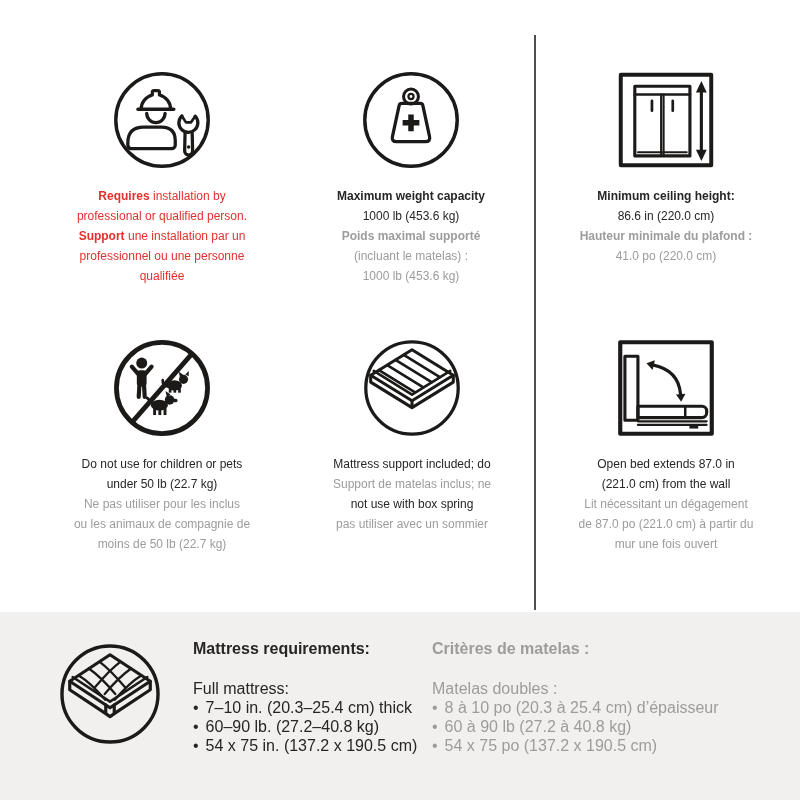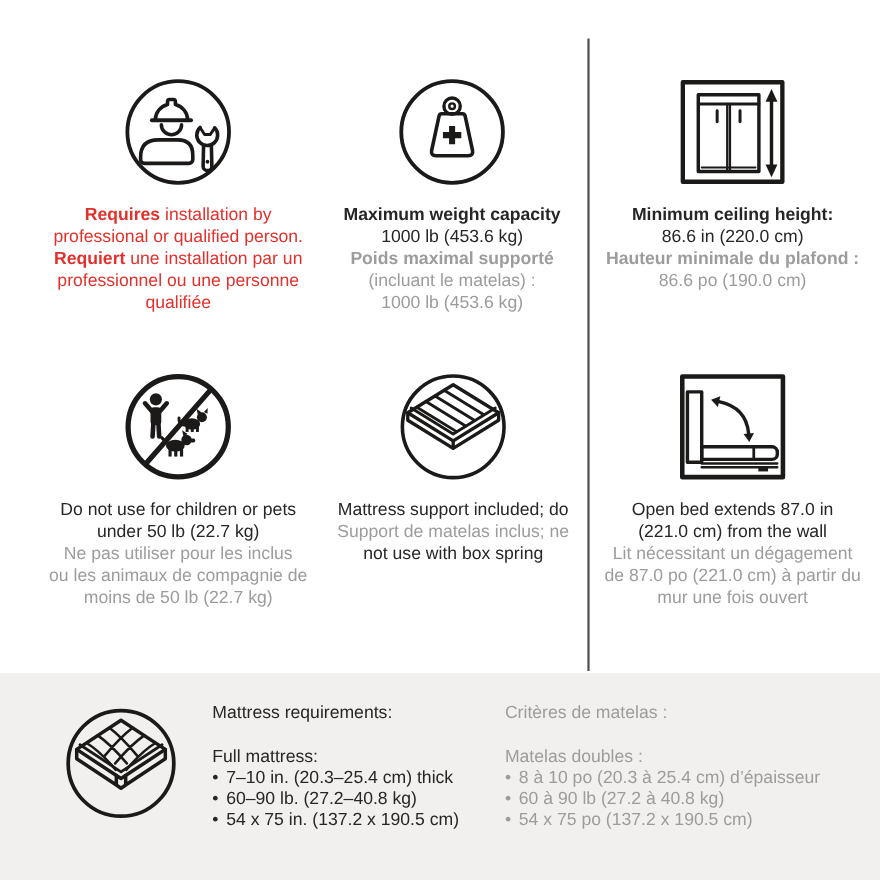--- a/index.html
+++ b/index.html
@@ -1,32 +1,32 @@
 <!DOCTYPE html>
 <html><head>
 <meta charset="utf-8">
 <style>
   html,body{margin:0;padding:0;background:#fff;}
   .sheet{position:relative;width:800px;height:800px;background:#ffffff;overflow:hidden;
          font-family:"Liberation Sans",sans-serif;color:#272525;}
   .cell{position:absolute;text-align:center;}
   .iconwrap{height:112px;display:flex;align-items:center;justify-content:center;}
-  .txt{margin-top:10px;font-size:16px;line-height:20px;}
+  .txt{margin-top:10px;font-size:12px;line-height:20px;}
   .ln{white-space:nowrap;}
   .ln b{font-weight:700;}
   .ln.red{color:#e2312c;}
   .ln.en{color:#272525;}
   .ln.fr{color:#9d9c9c;}
   .divider{position:absolute;left:534px;top:35px;width:2px;height:575px;background:#4e4e4e;}
   .panel{position:absolute;left:0;top:612px;width:800px;height:188px;background:#f1f0ee;}
   .panel .picon{position:absolute;left:57px;top:29px;}
   .col{position:absolute;top:27px;font-size:16px;line-height:19px;}
   .col.en{left:193px;color:#272525;}
-  .col.fr{left:459px;color:#9d9c9c;}
-  .col .title{font-weight:400;white-space:nowrap;}
+  .col.fr{left:432px;color:#9d9c9c;}
+  .col .title{font-weight:700;white-space:nowrap;}
   .col .subtitle{margin-top:21px;white-space:nowrap;}
   .bul{display:flex;white-space:nowrap;}
   .bul .dot{margin-right:7px;}
   svg{display:block;}
   .ic{stroke:#1c1a19;fill:none;stroke-linecap:round;stroke-linejoin:round;}
   .f{fill:#1c1a19;stroke:none;}
 </style>
 </head>
 <body>
 
@@ -44,21 +44,21 @@
         <path d="M16.5,74.5 v-2 q0,-15.5 15.5,-15.5 h17.5 q13.5,0 13.5,13.5 v4 a3.5,3.5 0 0 1 -3.5,3.5 h-39.5 a3.5,3.5 0 0 1 -3.5,-3.5 z"></path>
         <path d="M69.5,46 a9.3,9.3 0 1 0 13,0.3"></path>
         <path d="M69.5,46 l4,6.3 h5 l4,-6" stroke-width="2.6"></path>
         <path d="M72.6,62.8 l-0.4,17.7 a3.9,3.9 0 0 0 7.8,0 l-0.4,-17.7"></path>
         <circle cx="76.1" cy="76.5" r="1.7" class="f"></circle>
       </svg>
     </div>
     <div class="txt">
       <div class="ln red"><b>Requires</b><span> installation by</span></div>
       <div class="ln red"><b></b><span>professional or qualified person.</span></div>
-      <div class="ln red"><b>Requiert</b><span> une installation par un</span></div>
+      <div class="ln red"><b>Support</b><span> une installation par un</span></div>
       <div class="ln red"><b></b><span>professionnel ou une personne</span></div>
       <div class="ln red"><b></b><span>qualifiée</span></div>
     </div>
   </div>
 
   <div class="cell" style="left:289px;top:64px;width:244px;">
     <div class="iconwrap">
       <svg width="102" height="102" viewBox="0 0 100 100" class="ic" stroke-width="3.2">
         <circle cx="50" cy="50" r="45.3" stroke-width="3.4"></circle>
         <circle cx="50" cy="27" r="7.3" stroke-width="3"></circle>
@@ -87,21 +87,21 @@
         <path d="M23,81 H70" stroke-width="1.8"></path>
         <path d="M84,20 V83"></path>
         <polygon points="84,12.5 78.8,23.5 89.2,23.5" class="f"></polygon>
         <polygon points="84,89.5 78.8,78.5 89.2,78.5" class="f"></polygon>
       </svg>
     </div>
     <div class="txt">
       <div class="ln en"><b>Minimum ceiling height:</b><span></span></div>
       <div class="ln en"><b></b><span>86.6 in (220.0 cm)</span></div>
       <div class="ln fr"><b>Hauteur minimale du plafond :</b><span></span></div>
-      <div class="ln fr"><b></b><span>86.6 po (190.0 cm)</span></div>
+      <div class="ln fr"><b></b><span>41.0 po (220.0 cm)</span></div>
     </div>
   </div>
 
   <div class="cell" style="left:26px;top:332px;width:272px;">
     <div class="iconwrap">
       <svg width="104" height="104" viewBox="0 0 100 100" class="ic" stroke-width="4.6">
         <circle cx="50" cy="50" r="43.8"></circle>
         <path d="M78.5,17.5 L21.5,82.5"></path>
         <circle cx="30.5" cy="26" r="5.3" class="f"></circle>
         <rect x="25.8" y="33" width="9.4" height="15.5" rx="3.2" class="f"></rect>
@@ -141,20 +141,21 @@
         <path d="M50,12.5 L90.5,37.5 L50,62.5 L9.5,37.5 Z"></path>
         <path d="M12.5,33.2 L50,56.4 M87.5,33.2 L50,56.4" stroke-width="2.6"></path>
         <path d="M41.9,17.5 L77.3,39.3 M33.8,22.5 L69.2,44.3 M25.7,27.5 L61.1,49.3 M17.6,32.5 L53,54.3" stroke-width="2.6"></path>
         <path d="M9.5,37.5 V44.2 L50,69.2 V62.5 M50,69.2 L90.5,44.2 V37.5"></path>
       </svg>
     </div>
     <div class="txt">
       <div class="ln en"><b></b><span>Mattress support included; do</span></div>
       <div class="ln fr"><b></b><span>Support de matelas inclus; ne</span></div>
       <div class="ln en"><b></b><span>not use with box spring</span></div>
+      <div class="ln fr"><b></b><span>pas utiliser avec un sommier</span></div>
     </div>
   </div>
 
   <div class="cell" style="left:541px;top:332px;width:250px;">
     <div class="iconwrap">
       <svg width="104" height="104" viewBox="0 0 100 100" class="ic" stroke-width="3">
         <rect x="6" y="6" width="88" height="88" stroke-width="4"></rect>
         <rect x="10.5" y="19.5" width="12.5" height="61.5"></rect>
         <path d="M23,67.5 H84.5 a4.6,4.6 0 0 1 4.6,4.6 v1.8 a4.6,4.6 0 0 1 -4.6,4.6 H23 z"></path>
         <path d="M68.5,67.5 V78.5" stroke-width="2.4"></path>

